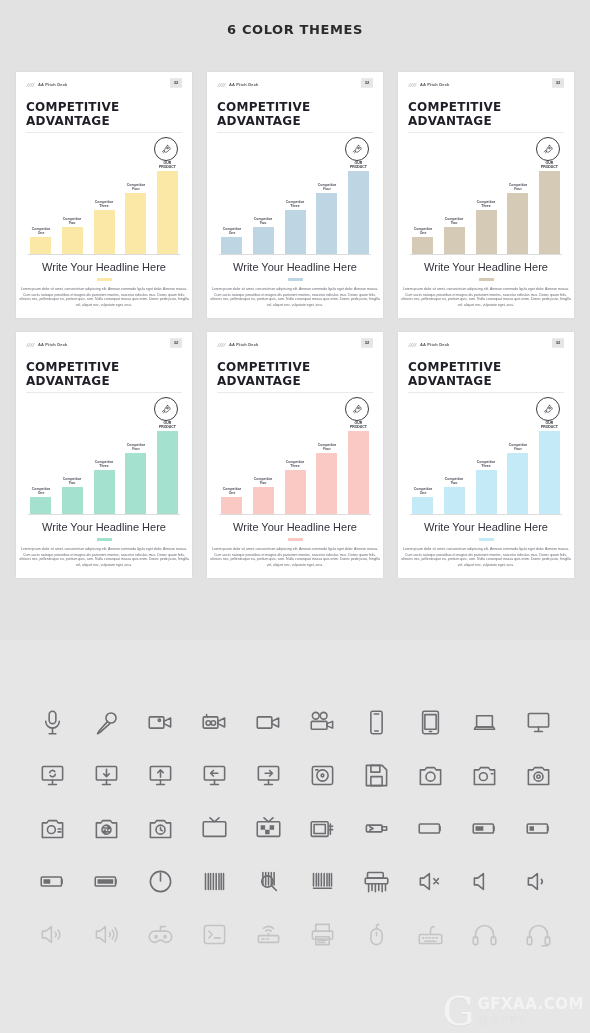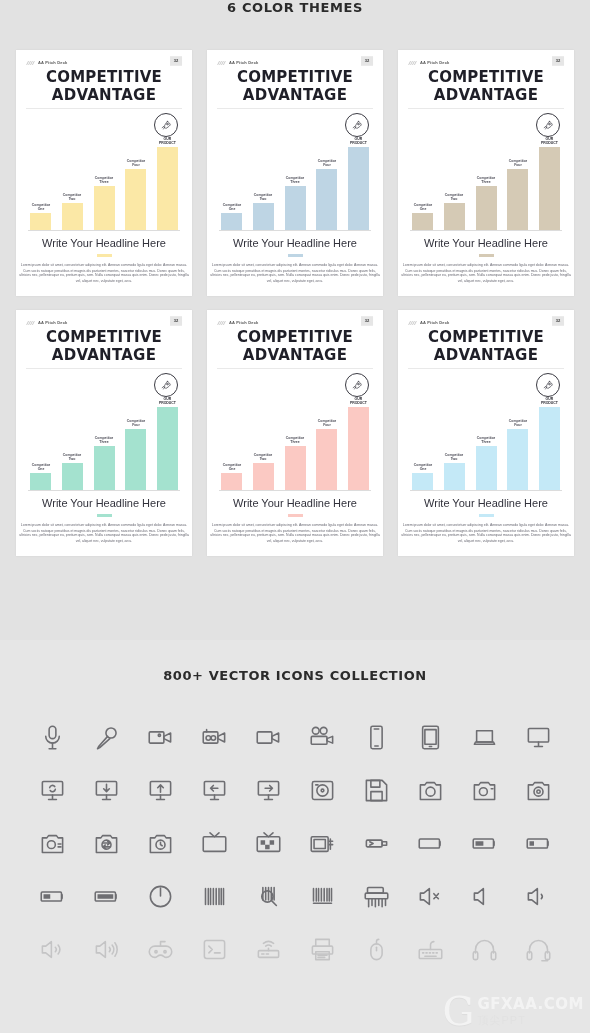--- a/index.html
+++ b/index.html
@@ -8,21 +8,21 @@
     height: 1033px;
     background: #e2e2e2;
     font-family: "Liberation Sans", sans-serif;
     overflow: hidden;
     position: relative;
   }
 
   
   .themes-section {
     background: #e2e2e2;
-    padding-top: 0;
+    padding-top: 22px;
     height: 640px;
   }
   .section-title {
     text-align: center;
     font-size: 13px;
     font-weight: bold;
     letter-spacing: 0.6px;
     color: #2b2b2b;
     font-family: "DejaVu Sans", sans-serif;
   }
@@ -68,27 +68,26 @@
     right: 0; top: -1px;
     background: #e6e6e6;
     color: #3a3a3a;
     font-size: 3.4px;
     font-weight: bold;
     padding: 2px 3px;
     transform: scale(1.2);
     transform-origin: right center;
   }
   .slide-title {
-    margin-top: 1px;
-    font-size: 15px;
+    margin-top: 11px;
+    font-size: 12px;
     font-weight: bold;
     letter-spacing: .25px;
     color: #1f1f28;
     font-family: "DejaVu Sans", sans-serif;
-    text-align: center;
   }
   .rule {
     height: 1px;
     background: #e9e9e9;
     margin-top: 4px;
   }
 
   
   .chart {
     position: relative;
@@ -563,21 +562,20 @@
       <div class="chart-axis"></div>
     </div>
     <div class="headline">Write Your Headline Here</div>
     <div class="accent-bar" style="background:#C4E9F7"></div>
     <div class="body-copy">Lorem ipsum dolor sit amet, consectetuer adipiscing elit. Aenean commodo ligula eget dolor. Aenean massa. Cum sociis natoque penatibus et magnis dis parturient montes, nascetur ridiculus mus. Donec quam felis, ultricies nec, pellentesque eu, pretium quis, sem. Nulla consequat massa quis enim. Donec pede justo, fringilla vel, aliquet nec, vulputate eget, arcu.</div>
   </div>
     </div>
 </div>
 
 <div class="icons-section">
-  <div class="section-title">800+ VECTOR ICONS COLLECTION</div>
   <div class="icon-grid" id="icon-grid">
       <div class="icon-cell">
         <svg viewBox="0 0 24 24">
           <rect x="9" y="2" width="6" height="11" rx="3"></rect>
           <path d="M6 11a6 6 0 0 0 12 0"></path>
           <path d="M12 17v5M9 22h6"></path>
         </svg>
       </div>
       <div class="icon-cell">
         <svg viewBox="0 0 24 24">

